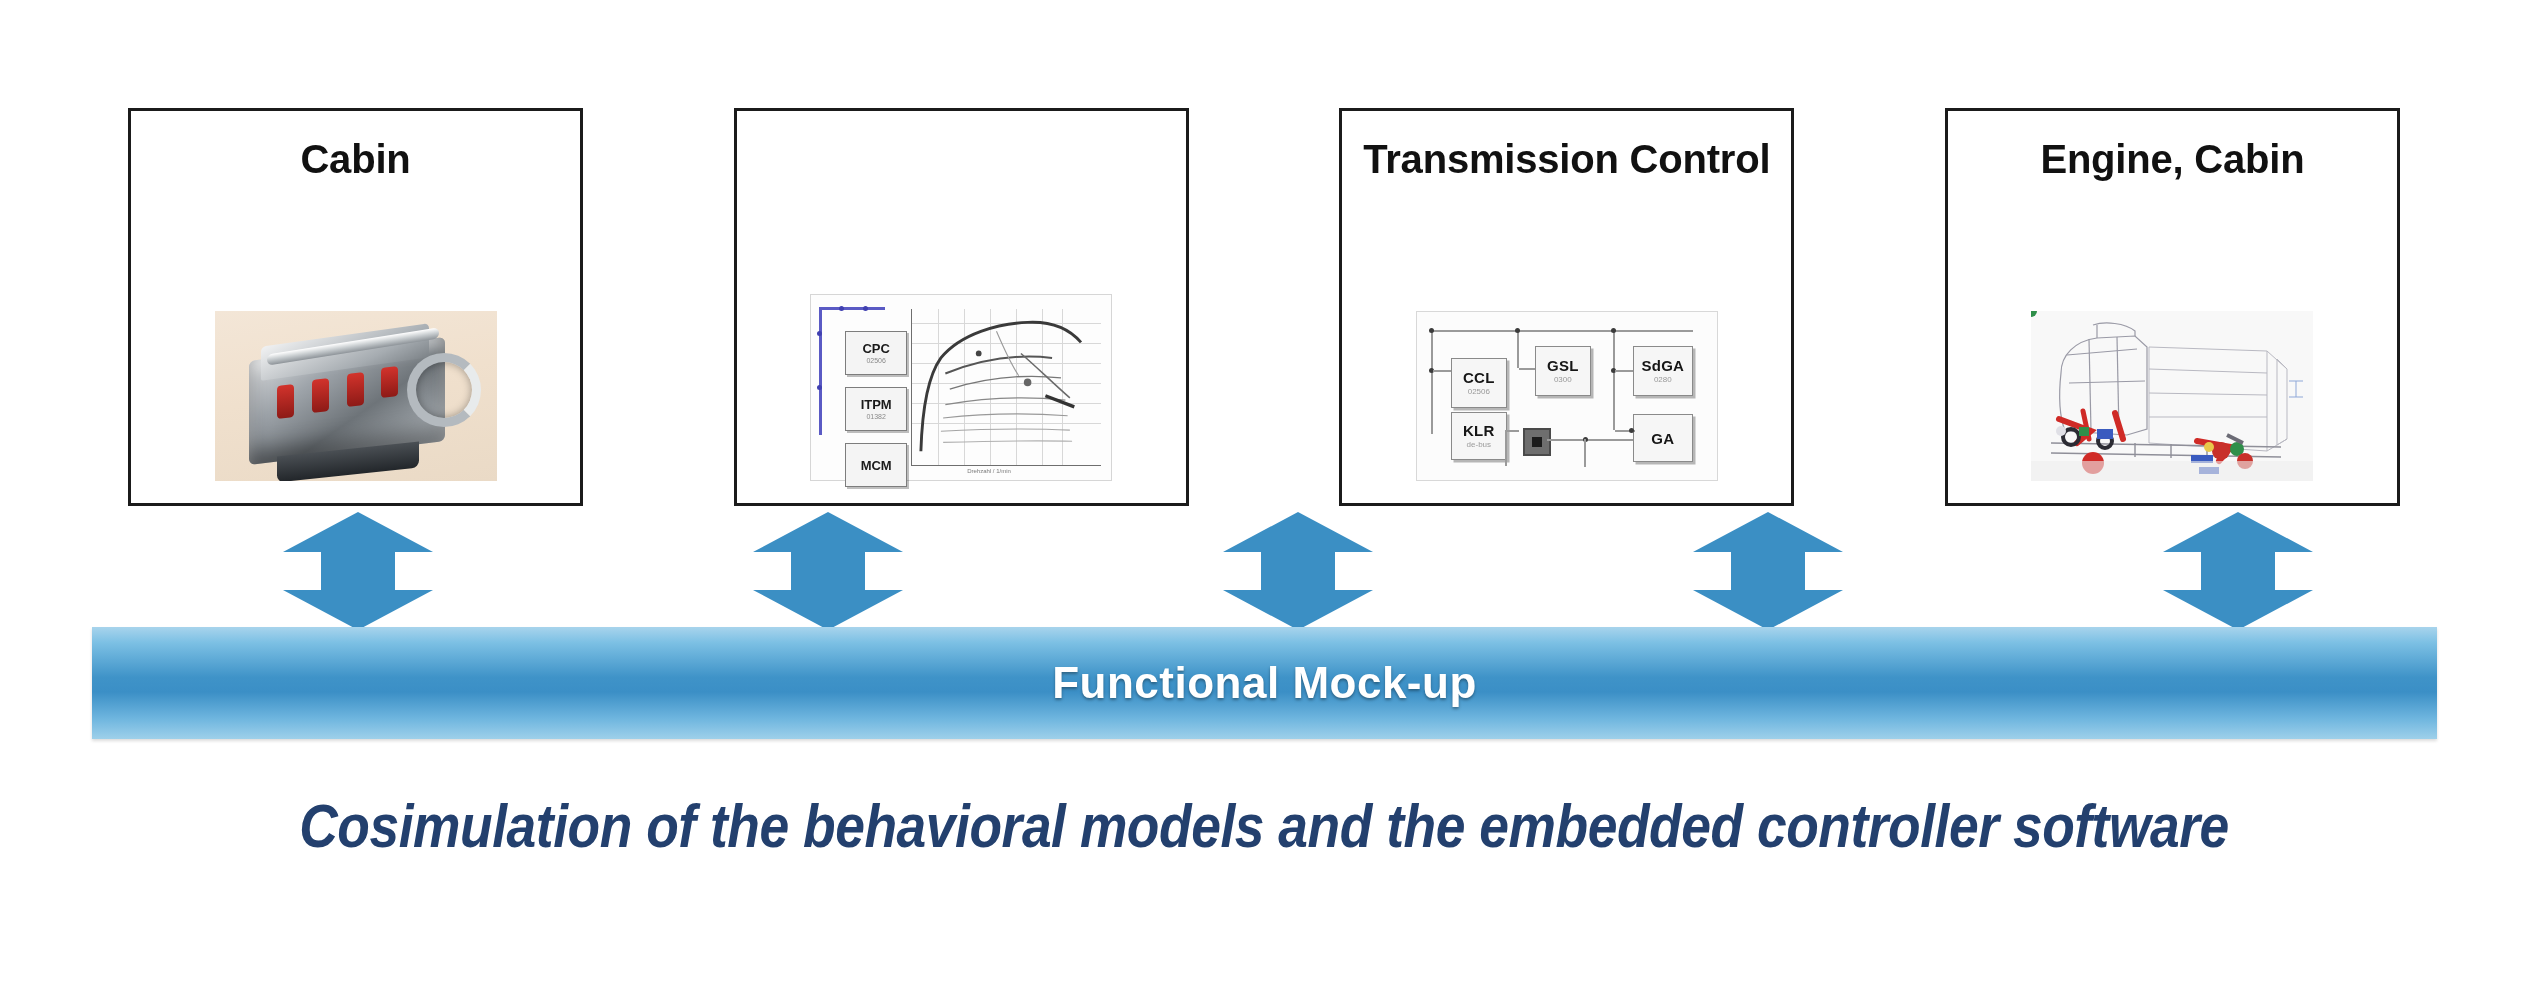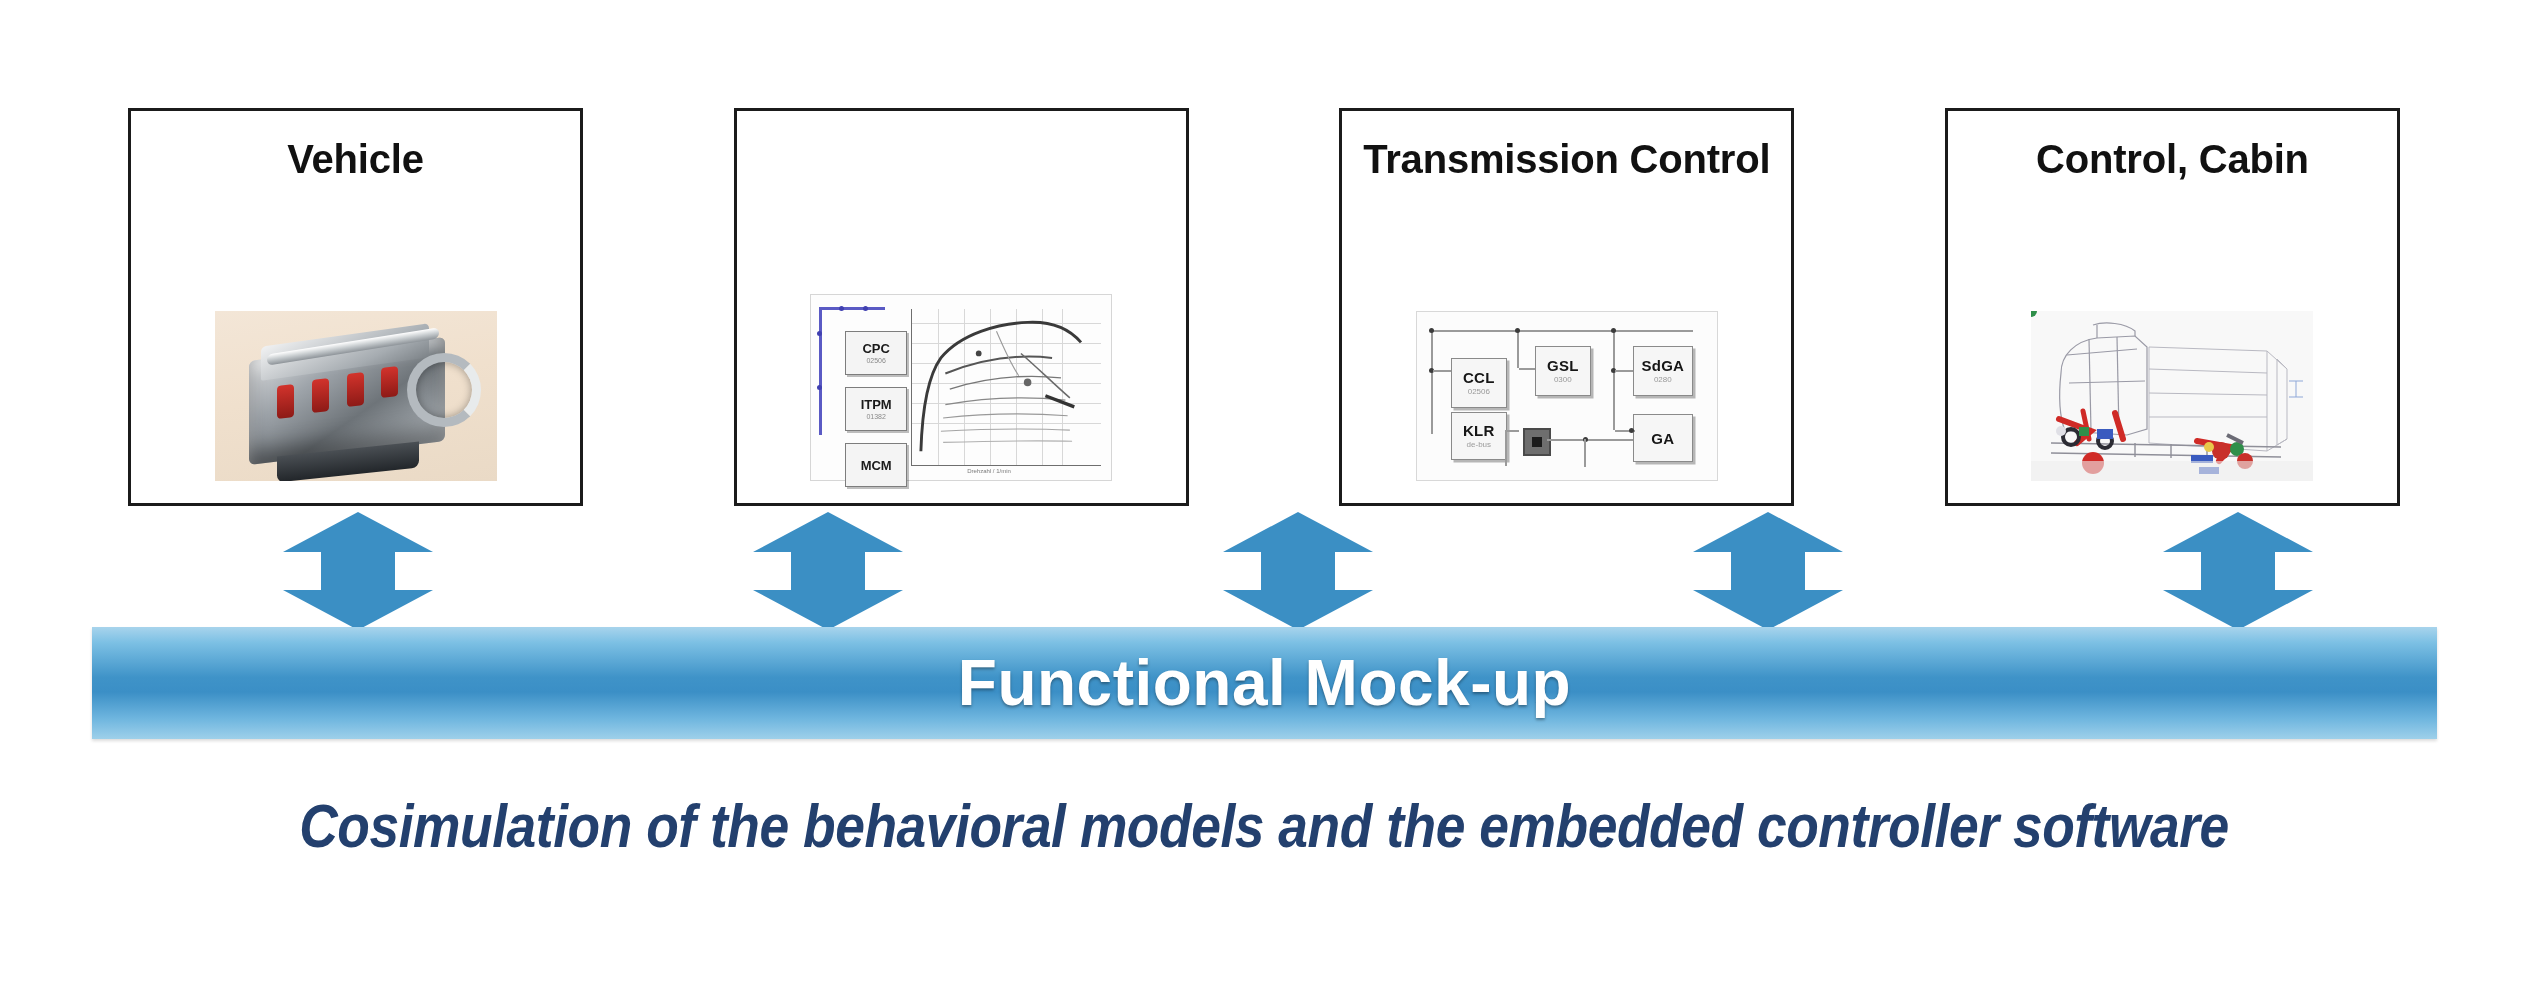--- a/index.html
+++ b/index.html
@@ -331,21 +331,21 @@
         #3f93c8 45%,
         #3b8fc6 58%,
         #6fb6df 82%,
         #9ed0ea 100%);
     display: flex;
     align-items: center;
     justify-content: center;
     box-shadow: 0 2px 3px rgba(0,0,0,.14);
   }
   .fmu-label {
-    font-size: 64px;
+    font-size: 44px;
     font-weight: bold;
     color: #ffffff;
     letter-spacing: .5px;
     text-shadow: 0 2px 3px rgba(0,0,0,.35);
   }
 
   
   .caption {
     position: absolute;
     top: 790px;
@@ -360,21 +360,21 @@
     transform: scaleX(.86);
     letter-spacing: -0.5px;
   }
 </style>
 </head>
 <body>
 
 <div class="box-row">
 
   <div class="comp-box">
-    <div class="comp-title">Vehicle</div>
+    <div class="comp-title">Cabin</div>
     <div class="thumb-wrap">
       <div class="engine-photo">
         <div class="eng-block"></div>
         <div class="eng-head"></div>
         <div class="eng-pipe"></div>
         <div class="eng-red r1"></div>
         <div class="eng-red r2"></div>
         <div class="eng-red r3"></div>
         <div class="eng-red r4"></div>
         <div class="eng-turbo"></div>
@@ -494,21 +494,21 @@
         <div class="tc-line" style="left:167px;top:127px;width:2px;height:28px"></div>
         <div class="tc-line" style="left:88px;top:118px;width:2px;height:36px"></div>
         <div class="tc-line" style="left:88px;top:118px;width:14px;height:2px"></div>
         <div class="tc-line" style="left:198px;top:118px;width:20px;height:2px"></div>
         <div class="tc-node" style="left:212px;top:116px"></div>
       </div>
     </div>
   </div>
 
   <div class="comp-box">
-    <div class="comp-title">Control, Cabin</div>
+    <div class="comp-title">Engine, Cabin</div>
     <div class="thumb-wrap">
       <div class="veh-photo">
         <svg viewBox="0 0 282 170" width="282" height="170">
           <rect x="0" y="0" width="282" height="170" fill="#f8f8f8"></rect>
 
           <g stroke="#b9b9c2" stroke-width="1" fill="none">
             <path d="M118,36 L236,40 L256,58 L256,128 L236,140 L118,132 Z"></path>
             <path d="M236,40 L236,140"></path>
             <path d="M118,58 L236,62"></path>
             <path d="M118,82 L236,84"></path>

